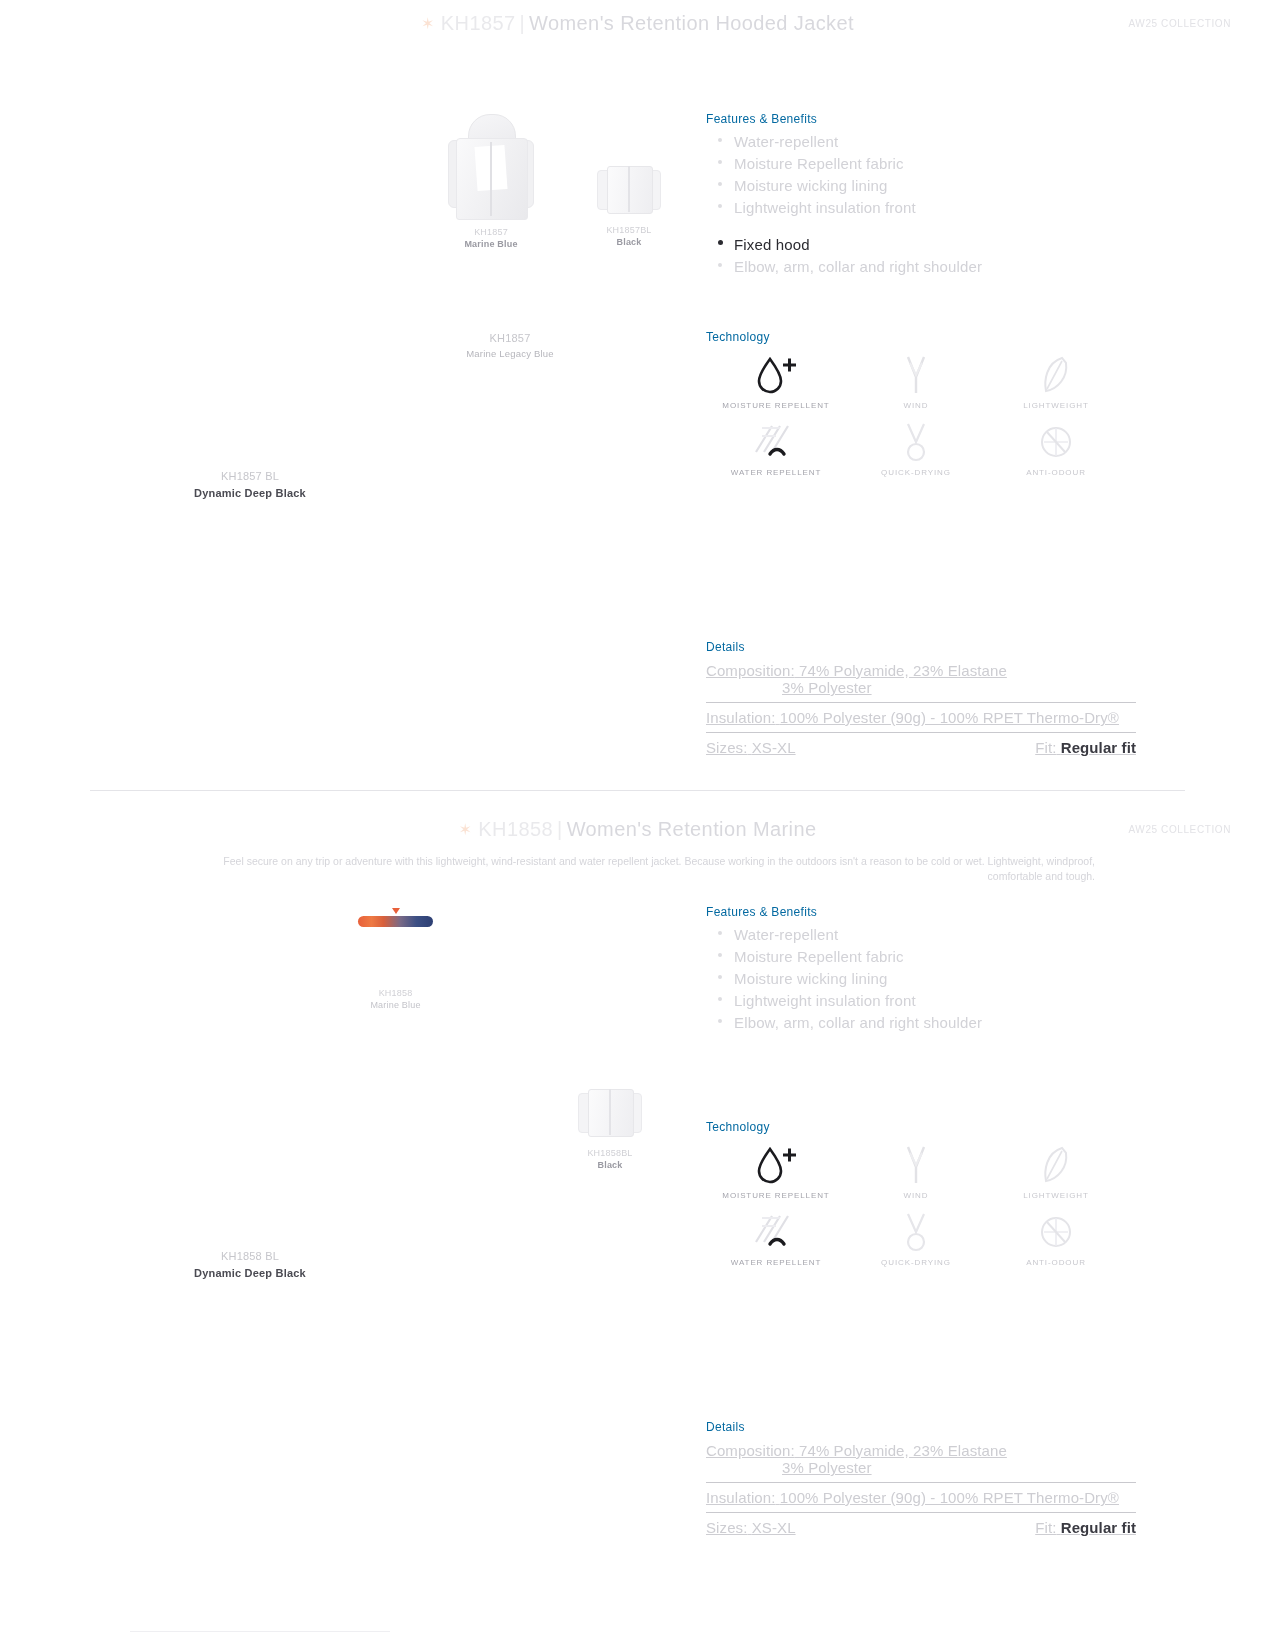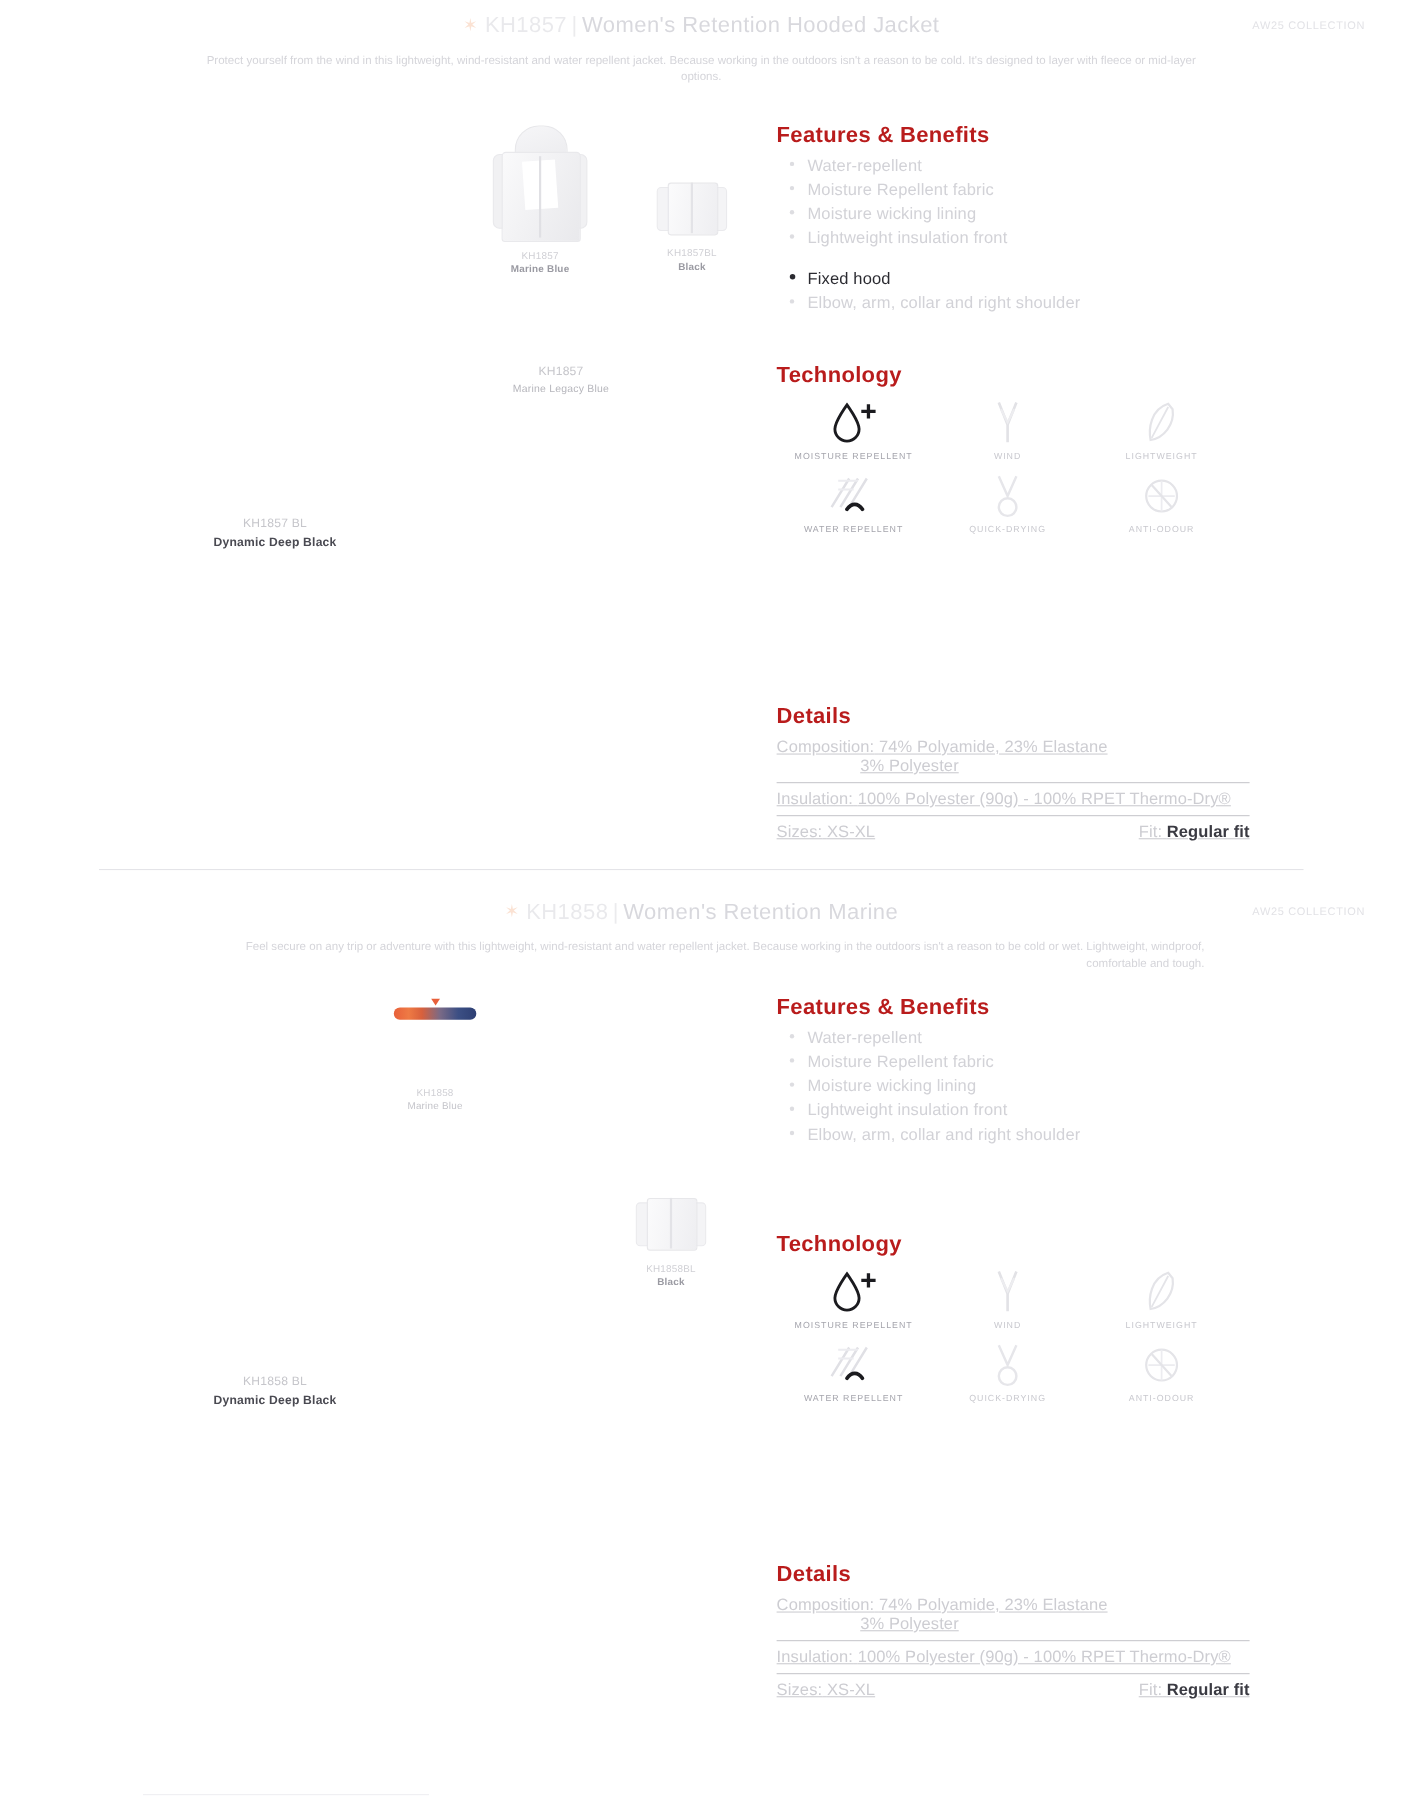--- a/index.html
+++ b/index.html
@@ -30,21 +30,21 @@
     white-space:nowrap;
   }
   .prod-title .sku{color:#d8d8dd;}
   .prod-title .bar{color:#dcdce0;padding:0 4px;}
   .prod-title .nm{color:#b9b9c2;}
   .star{
     display:inline-block;color:#f0a070;opacity:.55;
     font-size:16px;margin-right:6px;vertical-align:1px;
   }
   .season{
-    position:absolute;right:34px;top:18px;
+    position:absolute;right:44px;top:18px;
     font-size:10px;letter-spacing:.6px;color:#e2e2e6;
     white-space:nowrap;
   }
   .prod-desc{
     position:absolute;left:180px;right:180px;top:48px;
     text-align:center;font-size:10.5px;line-height:1.45;
     color:#d5d5da;
   }
 
   
@@ -128,22 +128,22 @@
     position:absolute;text-align:center;
     font-size:11px;line-height:1.5;letter-spacing:.2px;
   }
   .big-cap .c1{color:#c6c6cb;display:block;}
   .big-cap .c2{color:#4a4a52;display:block;font-weight:700;}
 
   
   .col-r{position:absolute;left:706px;width:430px;}
 
   .h2{
-    font-size:20px;color:#b91c1c;letter-spacing:.3px;margin:0 0 7px 0;
-    font-weight:700;
+    font-size:12px;color:#0369a1;letter-spacing:.3px;margin:0 0 7px 0;
+    font-weight:400;
   }
   ul.feat{margin:0;padding:0;list-style:none;}
   ul.feat li{
     position:relative;padding-left:28px;margin-bottom:5px;
     font-size:15px;color:#d2d2d7;letter-spacing:.15px;
   }
   ul.feat li::before{
     content:"";position:absolute;left:12px;top:5px;
     width:4px;height:4px;border-radius:50%;background:#dddde1;
   }
@@ -186,21 +186,20 @@
 <div class="page">
 
   <div class="section" id="sec1">
 
     <div class="prod-head">
       <span class="prod-title">
         <span class="star">✶</span><span class="sku">KH1857</span><span class="bar">|</span><span class="nm">Women's Retention Hooded Jacket</span>
       </span>
     </div>
     <div class="season">AW25 COLLECTION</div>
-    <div class="prod-desc">Protect yourself from the wind in this lightweight, wind-resistant and water repellent jacket. Because working in the outdoors isn't a reason to be cold. It's designed to layer with fleece or mid-layer options.</div>
 
     <div class="stage" style="left:448px;top:112px;">
       <div class="jacket">
         <div class="hood"></div>
         <div class="slv-l"></div>
         <div class="slv-r"></div>
         <div class="body"></div>
         <div class="wht"></div>
         <div class="zip"></div>
       </div>

